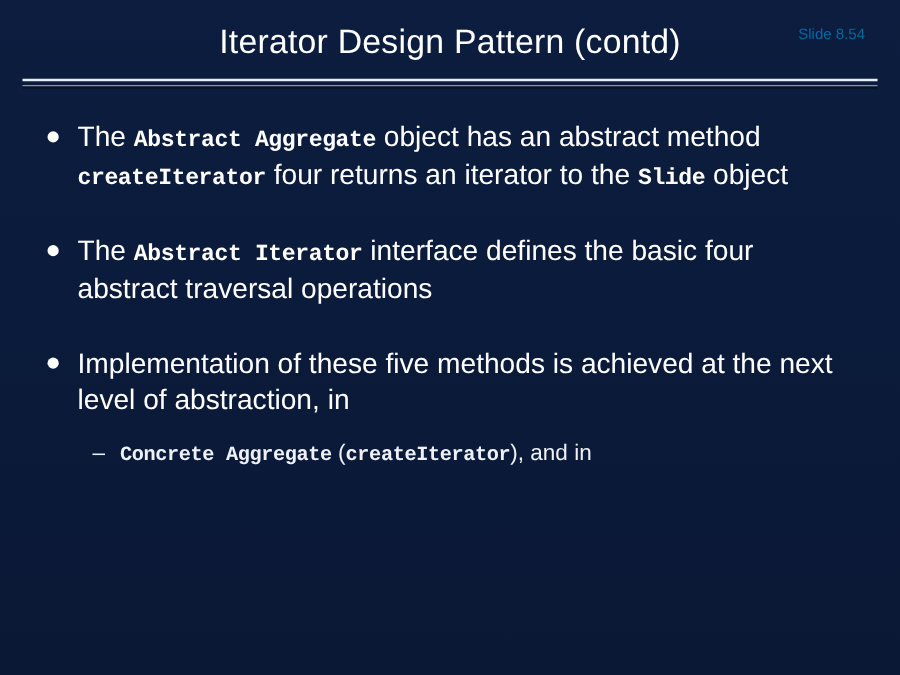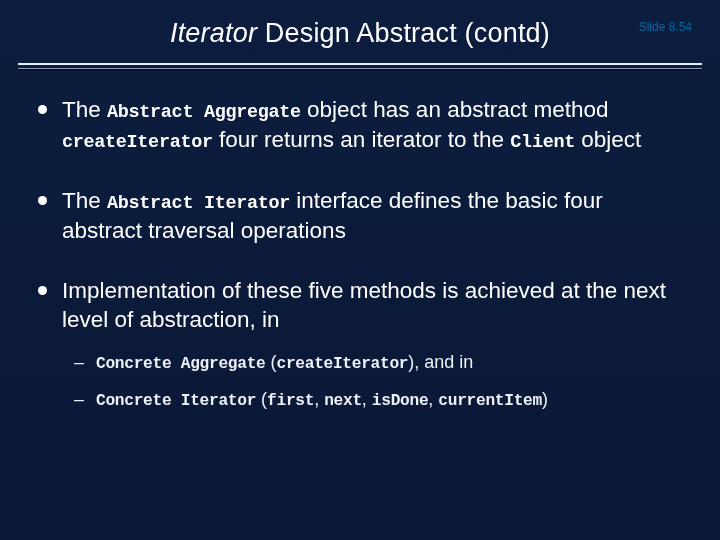--- a/index.html
+++ b/index.html
@@ -20,21 +20,21 @@
     position: relative;
     padding: 18px 28px 8px 28px;
     text-align: center;
   }
   .title {
     font-size: 27px;
     font-weight: 400;
     color: #ffffff;
     letter-spacing: 0.2px;
   }
-  .title .ital { font-style: italic; }
+  .title .ital { }
   .slide-number {
     position: absolute;
     right: 28px;
     top: 20px;
     font-size: 12px;
     color: #0369a1;
   }
   .divider {
     margin: 6px 18px 0 18px;
     height: 6px;
@@ -87,29 +87,28 @@
     color: #e9edf7;
   }
   ul.sub .mono { font-size: 0.9em; }
 </style>
 </head>
 <body>
 
 <div class="slide">
   <div class="header">
     <h1 class="title">
-      <span class="ital">Iterator</span><span> Design Abstract (contd)</span>
+      <span class="ital">Iterator</span><span> Design Pattern (contd)</span>
     </h1>
     <div class="slide-number">Slide 8.54</div>
   </div>
   <div class="divider"></div>
 
   <div class="content">
     <ul class="top" id="bullet-list">
-        <li><span>The </span><span class="mono">Abstract Aggregate</span><span> object has an abstract method </span><span class="mono">createIterator</span><span> four returns an iterator to the </span><span class="mono">Client</span><span> object</span></li>
+        <li><span>The </span><span class="mono">Abstract Aggregate</span><span> object has an abstract method </span><span class="mono">createIterator</span><span> four returns an iterator to the </span><span class="mono">Slide</span><span> object</span></li>
         <li><span>The </span><span class="mono">Abstract Iterator</span><span> interface defines the basic four abstract traversal operations</span></li>
         <li><span>Implementation of these five methods is achieved at the next level of abstraction, in</span><ul class="sub">
             <li><span class="mono">Concrete Aggregate</span><span> (</span><span class="mono">createIterator</span><span>), and in</span></li>
-            <li><span class="mono">Concrete Iterator</span><span> (</span><span class="mono">first</span><span>, </span><span class="mono">next</span><span>, </span><span class="mono">isDone</span><span>, </span><span class="mono">currentItem</span><span>)</span></li>
           </ul></li>
       </ul>
   </div>
 </div>
 
 </body></html>

